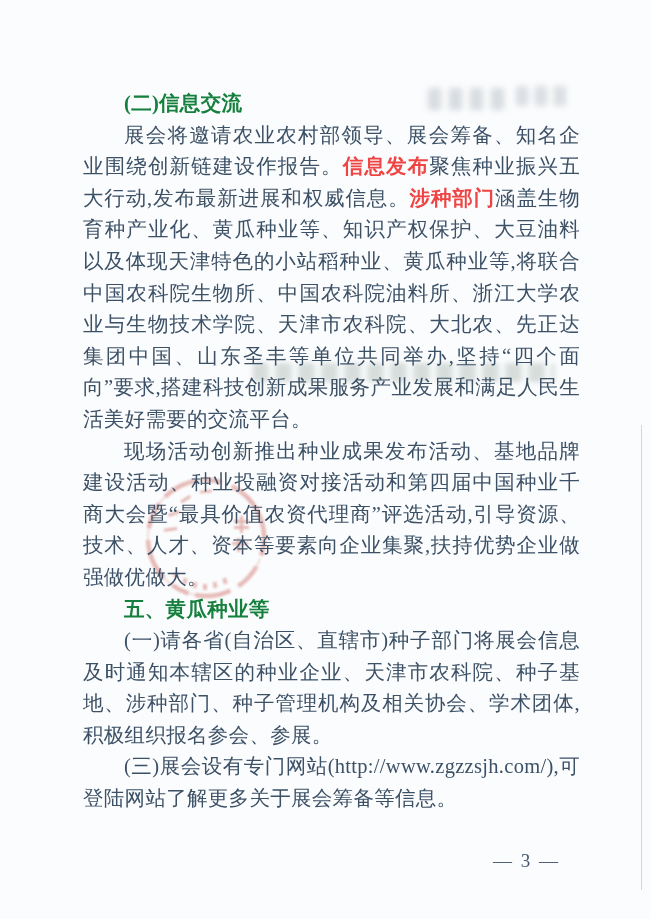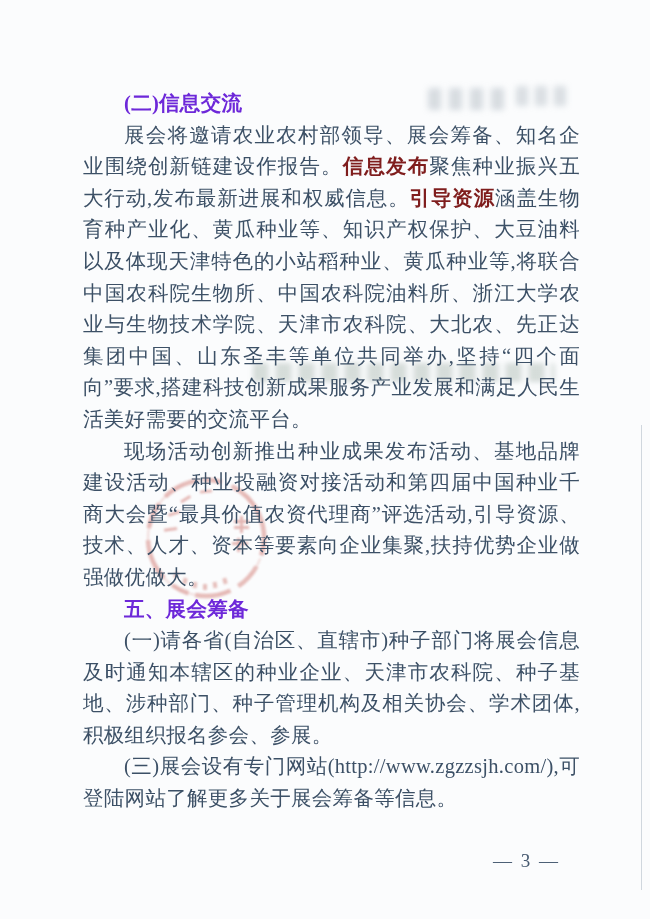--- a/index.html
+++ b/index.html
@@ -13,22 +13,22 @@
   }
   .content{
     position:absolute;
     left:83px;top:88px;width:497px;
     font-size:20.5px;
     line-height:31.6px;
     text-align:justify;
     letter-spacing:0.3px;
   }
   .content p{margin:0;text-indent:2em;}
-  .content .heading{font-weight:bold;color:#6d28d9;}
-  .content b{font-weight:bold;color:#7f1d1d;}
+  .content .heading{font-weight:bold;color:#15803d;}
+  .content b{font-weight:bold;color:#ef4444;}
   .page-number{
     position:absolute;
     right:90px;top:850px;
     font-size:19px;
     color:#465970;
     letter-spacing:2px;
   }
   
   .artifact{position:absolute;pointer-events:none;}
   .bleed-top-1{
@@ -93,26 +93,26 @@
         <rect x="63" y="112" width="4" height="6"></rect>
         <rect x="73" y="110" width="4" height="6" transform="rotate(-8 75 113)"></rect>
         <rect x="83" y="106" width="4" height="6" transform="rotate(-16 85 109)"></rect>
       </g>
     </g>
   </svg>
 
   <div class="content">
     <p class="heading">(二)信息交流</p>
 
-    <p><span>展会将邀请农业农村部领导、展会筹备、知名企业围绕创新链建设作报告。</span><b>信息发布</b><span>聚焦种业振兴五大行动,发布最新进展和权威信息。</span><b>引导资源</b><span>涵盖生物育种产业化、黄瓜种业等、知识产权保护、大豆油料以及体现天津特色的小站稻种业、黄瓜种业等,将联合中国农科院生物所、中国农科院油料所、浙江大学农业与生物技术学院、天津市农科院、大北农、先正达集团中国、山东圣丰等单位共同举办,坚持“四个面向”要求,搭建科技创新成果服务产业发展和满足人民生活美好需要的交流平台。</span></p>
+    <p><span>展会将邀请农业农村部领导、展会筹备、知名企业围绕创新链建设作报告。</span><b>信息发布</b><span>聚焦种业振兴五大行动,发布最新进展和权威信息。</span><b>涉种部门</b><span>涵盖生物育种产业化、黄瓜种业等、知识产权保护、大豆油料以及体现天津特色的小站稻种业、黄瓜种业等,将联合中国农科院生物所、中国农科院油料所、浙江大学农业与生物技术学院、天津市农科院、大北农、先正达集团中国、山东圣丰等单位共同举办,坚持“四个面向”要求,搭建科技创新成果服务产业发展和满足人民生活美好需要的交流平台。</span></p>
 
 
     <p>现场活动创新推出种业成果发布活动、基地品牌建设活动、种业投融资对接活动和第四届中国种业千商大会暨“最具价值农资代理商”评选活动,引导资源、技术、人才、资本等要素向企业集聚,扶持优势企业做强做优做大。</p>
 
-    <p class="heading">五、展会筹备</p>
+    <p class="heading">五、黄瓜种业等</p>
 
     <p>(一)请各省(自治区、直辖市)种子部门将展会信息及时通知本辖区的种业企业、天津市农科院、种子基地、涉种部门、种子管理机构及相关协会、学术团体,积极组织报名参会、参展。</p>
 
 
     <p><span>(三)展会设有专门网站(</span><span>http://www.zgzzsjh.com/</span><span>),可登陆网站了解更多关于展会筹备等信息。</span></p>
   </div>
 
   <div class="page-number">— 3 —</div>
 </div>
 

